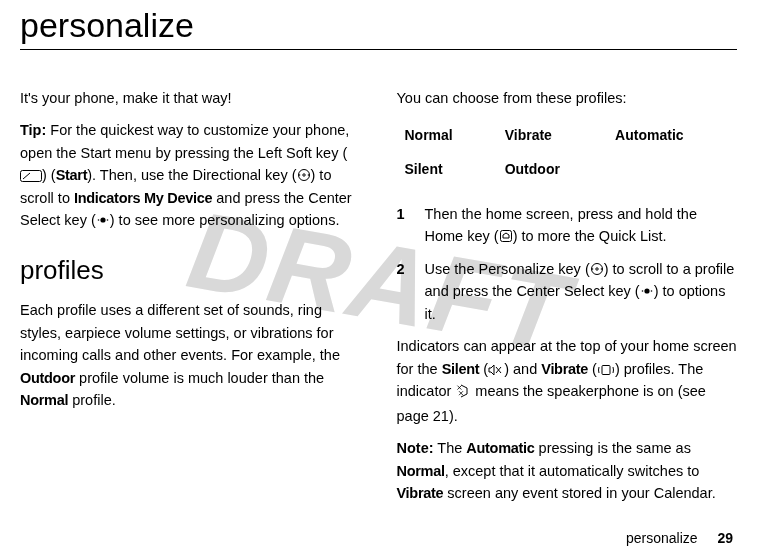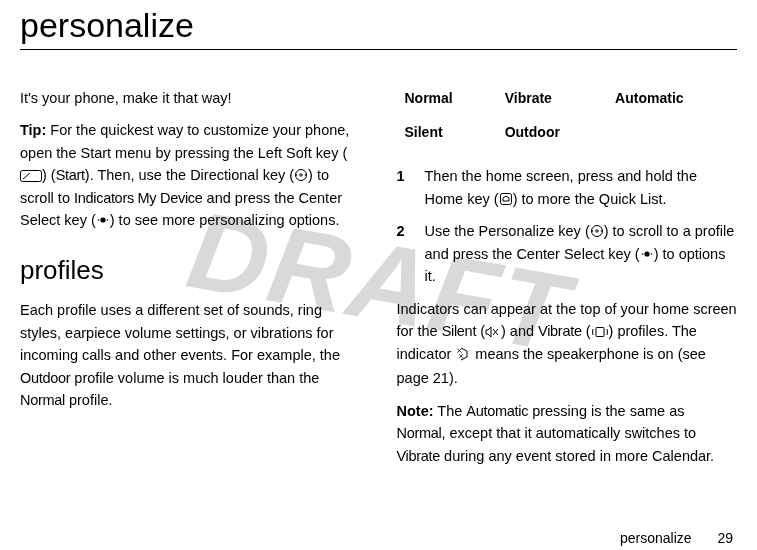--- a/index.html
+++ b/index.html
@@ -19,31 +19,31 @@
     font-family: Arial, Helvetica, sans-serif;
   }
   .content { position: relative; z-index: 1; }
   h1.page-title { font-size: 34px; font-weight: 400; letter-spacing: 0px; margin: 6px 0 4px 0; }
   hr.rule { border: none; border-top: 1px solid #000; margin: 0 0 28px 0; }
   .cols { display: flex; gap: 36px; }
   .col { flex: 1 1 0; font-size: 14.5px; line-height: 1.55; }
   .col p { margin: 9px 0 10px 0; }
   h2.section { font-size: 26px; font-weight: 400; margin: 18px 0 2px 0; }
   .bold { font-weight: 700; }
-  .cond { font-family: "Arial Narrow", Arial, sans-serif; font-weight: 400; letter-spacing: -0.3px; }
+  .cond { font-family: "Arial Narrow", Arial, sans-serif; font-weight: 700; letter-spacing: -0.3px; }
   .icon-box { display: inline-block; vertical-align: -2px; }
   .icon-box svg { display: block; }
   .profile-table { width: 100%; border-collapse: collapse; margin: 4px 0 16px 0; }
   .profile-table td { padding: 6px 12px 6px 8px; font-family: "Arial Narrow", Arial, sans-serif; font-weight: 700; font-size: 14px; }
   .steps { margin: 8px 0 10px 0; }
   .step { display: flex; gap: 14px; margin-bottom: 10px; }
   .step-num { font-weight: 700; min-width: 14px; }
   .step-text { flex: 1; }
   .footer { position: absolute; bottom: 10px; right: 24px; font-size: 14px; }
-  .footer .pg { font-weight: 400; margin-left: 22px; }
+  .footer .pg { font-weight: 700; margin-left: 16px; }
   .speaker-icon { display:inline-block; vertical-align:-2px; }
 </style>
 </head>
 <body>
 
 <div class="page">
   <div class="watermark">DRAFT</div>
 
   <div class="content">
     <h1 class="page-title">personalize</h1>
@@ -71,20 +71,21 @@
         </p>
 
         <h2 class="section">profiles</h2>
 
         <p>
           <span>Each profile uses a different set of sounds, ring styles, earpiece volume settings, or vibrations for incoming calls and other events. For example, the </span><span class="cond">Outdoor</span><span> profile volume is much louder than the </span><span class="cond">Normal</span><span> profile.</span>
         </p>
       </div>
 
       <div class="col">
+        <p>You can choose from these profiles:</p>
 
         <table class="profile-table">
           <tbody>
               <tr>
             <td>Normal</td>
             <td>Vibrate</td>
             <td>Automatic</td>
           </tr>
           <tr>
             <td>Silent</td>
@@ -131,21 +132,21 @@
                 <rect x="5" y="1.5" width="8" height="9" rx="1" fill="none" stroke="#000"></rect>
                 <path d="M2 3 Q1 6 2 9" fill="none" stroke="#000"></path>
                 <path d="M16 3 Q17 6 16 9" fill="none" stroke="#000"></path>
               </svg></span><span>) profiles. The indicator </span><span class="speaker-icon"><svg width="16" height="14">
                 <path d="M3 2 L8 7 M3 7 L8 2 M5 9 L10 14 M5 14 L10 9" stroke="#000" stroke-width="1" fill="none" transform="scale(0.8)"></path>
                 <path d="M6 1 L12 4 L12 10 L6 13" fill="none" stroke="#000"></path>
               </svg></span><span> means the speakerphone is on (see page 21).</span>
         </p>
 
         <p>
-          <span class="bold">Note:</span><span> The </span><span class="cond">Automatic</span><span> pressing is the same as </span><span class="cond">Normal</span><span>, except that it automatically switches to </span><span class="cond">Vibrate</span><span> during any event stored in more Calendar.</span>
+          <span class="bold">Note:</span><span> The </span><span class="cond">Automatic</span><span> pressing is the same as </span><span class="cond">Normal</span><span>, except that it automatically switches to </span><span class="cond">Vibrate</span><span> screen any event stored in your Calendar.</span>
         </p>
       </div>
     </div>
   </div>
 
   <div class="footer">
     <span>personalize</span>
     <span class="pg">29</span>
   </div>
 </div>

